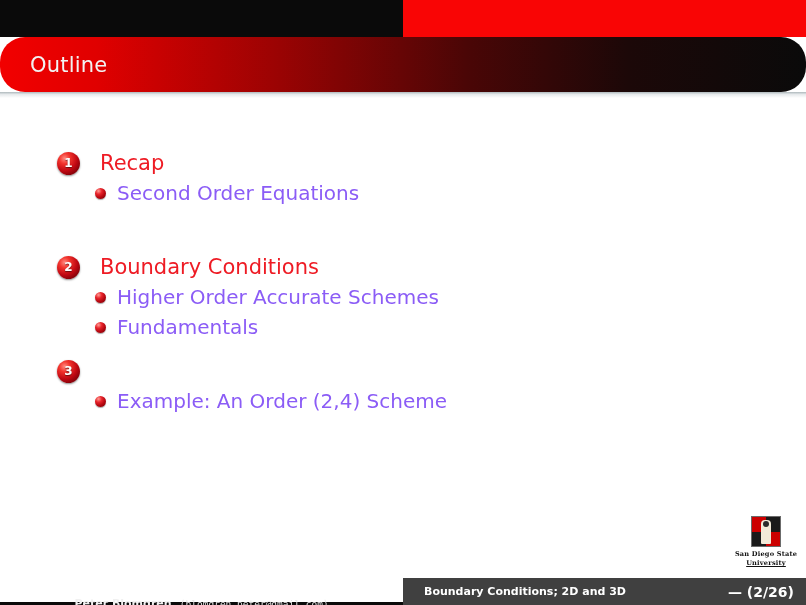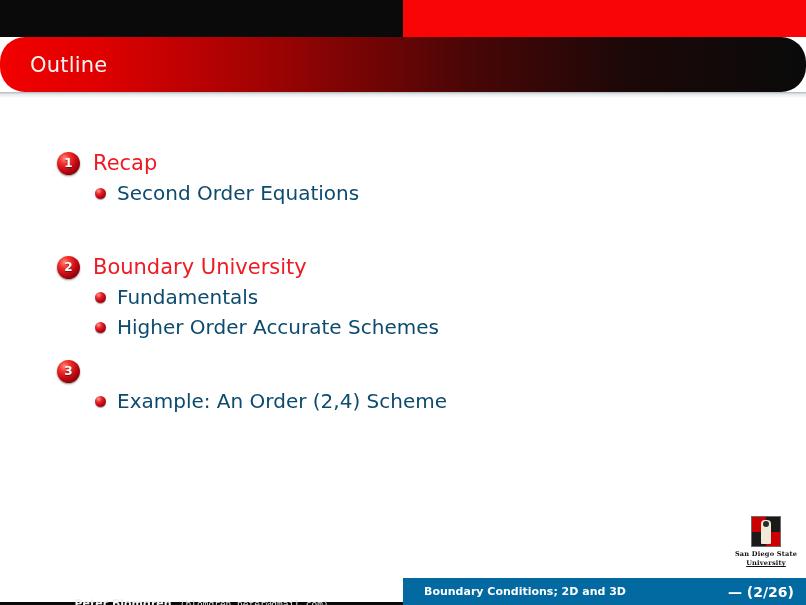--- a/index.html
+++ b/index.html
@@ -107,21 +107,21 @@
     color: #ffffff;
     font-size: 12px;
     font-weight: 600;
     line-height: 1;
     position: relative;
     top: 0px;
     text-shadow: 0 1px 1px rgba(0,0,0,0.5);
   }
 
   .section-title {
-    margin-left: 13px;
+    margin-left: 20px;
     color: #ee1b24;
     font-size: 21px;
     line-height: 1;
     white-space: nowrap;
   }
 
   
   .sub-row {
     display: flex;
     align-items: center;
@@ -131,21 +131,21 @@
     width: 11px;
     height: 11px;
     border-radius: 50%;
     margin-left: 95px;
     flex: 0 0 auto;
     background: radial-gradient(circle at 32% 27%, #ff9d94 0%, #e8242b 30%, #b2060f 62%, #6e0106 100%);
     box-shadow: 0 1px 1px rgba(0,0,0,0.35);
   }
   .sub-title {
     margin-left: 11px;
-    color: #0c4a6e;
+    color: #8b5cf6;
     font-size: 20px;
     line-height: 1;
     white-space: nowrap;
   }
 
   .gap-after-section { height: 44px; }
   .gap-small { height: 14px; }
 
   
   .logo {
@@ -221,21 +221,21 @@
     font-family: "DejaVu Sans Mono", monospace;
     font-size: 9.5px;
     font-weight: 400;
     margin-left: 4px;
     white-space: nowrap;
     color: #e6e6e6;
     text-decoration: underline;
   }
   .footer-right {
     width: 403px;
-    background: #0369a1;
+    background: #404040;
     display: flex;
     align-items: center;
     color: #ffffff;
     position: relative;
   }
   .footer-subject {
     font-size: 11px;
     font-weight: 700;
     margin-left: 21px;
     white-space: nowrap;
@@ -277,29 +277,29 @@
       </div>
     </div>
 
     <div class="gap-after-section"></div>
 
     <div class="section-block">
       <div class="section-row">
         <div class="num-ball">
           <span>2</span>
         </div>
-        <div class="section-title">Boundary University</div>
+        <div class="section-title">Boundary Conditions</div>
+      </div>
+      <div class="sub-row">
+        <div class="sub-ball"></div>
+        <div class="sub-title">Higher Order Accurate Schemes</div>
       </div>
       <div class="sub-row">
         <div class="sub-ball"></div>
         <div class="sub-title">Fundamentals</div>
-      </div>
-      <div class="sub-row">
-        <div class="sub-ball"></div>
-        <div class="sub-title">Higher Order Accurate Schemes</div>
       </div>
     </div>
 
     <div class="gap-small"></div>
 
     <div class="section-block">
       <div class="section-row">
         <div class="num-ball">
           <span>3</span>
         </div>

